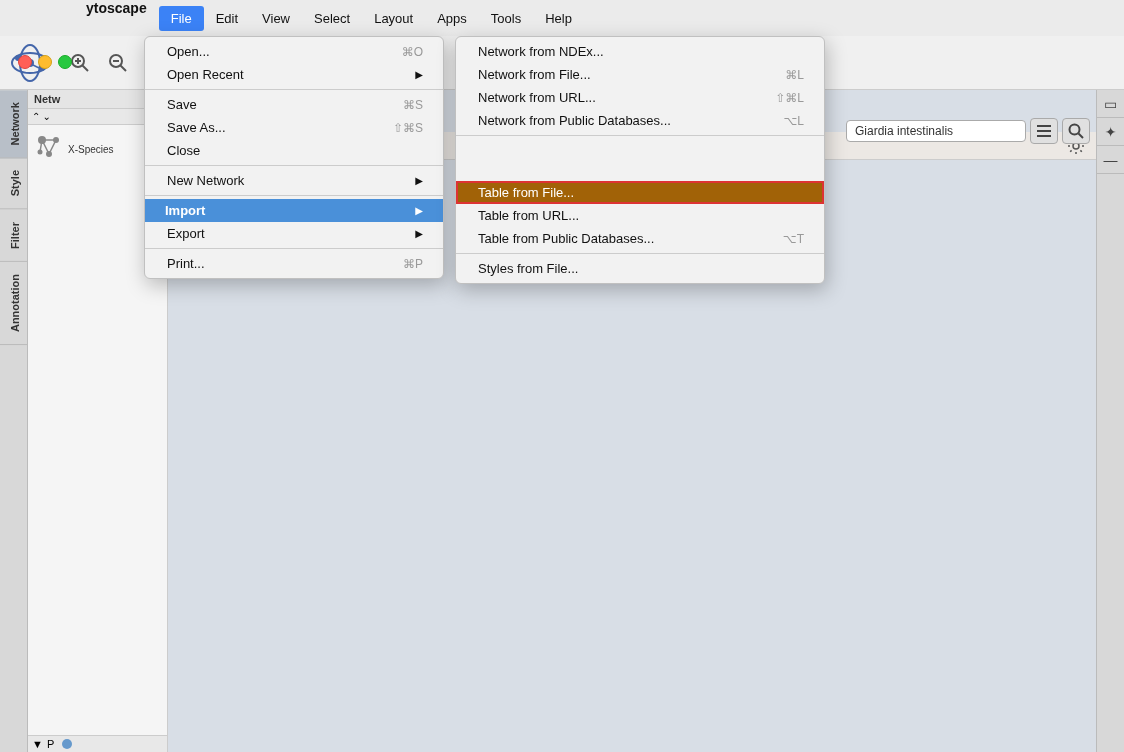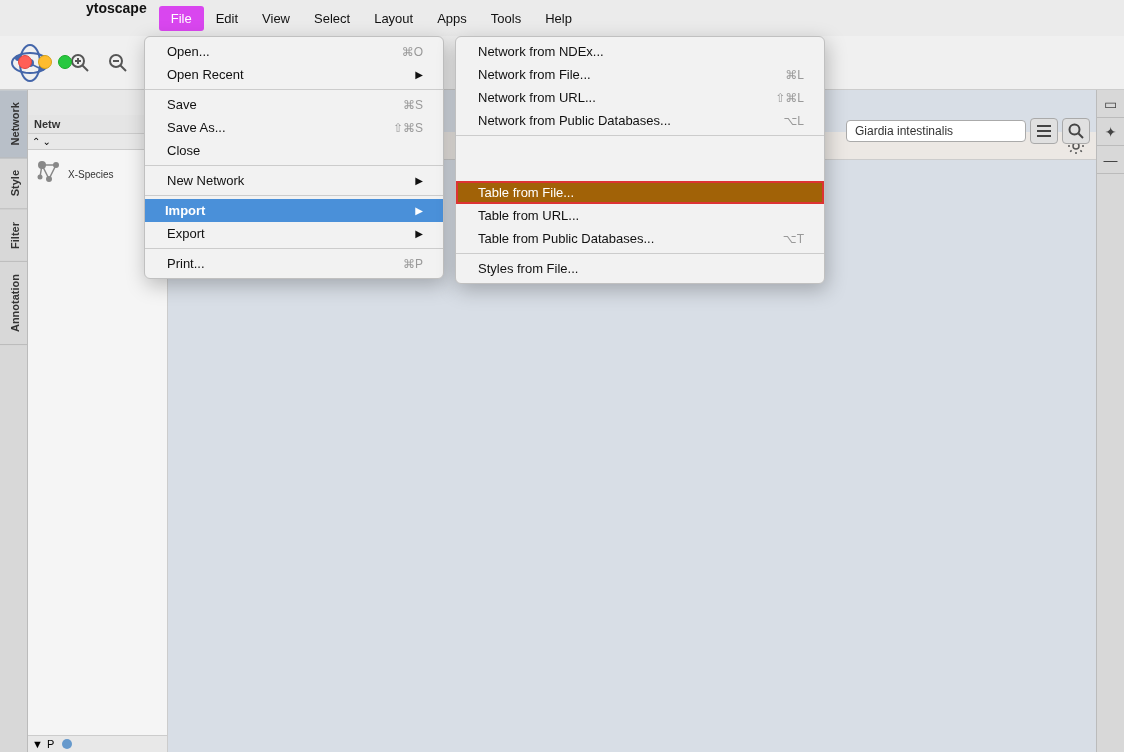--- a/index.html
+++ b/index.html
@@ -60,21 +60,21 @@
       align-items: center;
     }
     .top-menu-item {
       padding: 5px 12px;
       font-size: 13px;
       color: #111;
       cursor: pointer;
       border-radius: 3px;
     }
     .top-menu-item.open {
-      background: #d946ef;
+      background: #3b82f6;
       color: white;
     }
 
     
     .window-frame {
       width: 1124px;
       height: 752px;
       position: relative;
       overflow: hidden;
     }
@@ -126,21 +126,20 @@
       background: #b8bfc8;
     }
 
     
     .netpanel {
       width: 140px;
       background: #f5f5f5;
       border-right: 1px solid #ccc;
       display: flex;
       flex-direction: column;
-      margin-top: 25px;
     }
     .netpanel-header {
       display: flex;
       align-items: center;
       padding: 3px 6px;
       background: #e5e5e5;
       border-bottom: 1px solid #ccc;
       font-weight: 600;
       font-size: 11px;
       color: #333;

